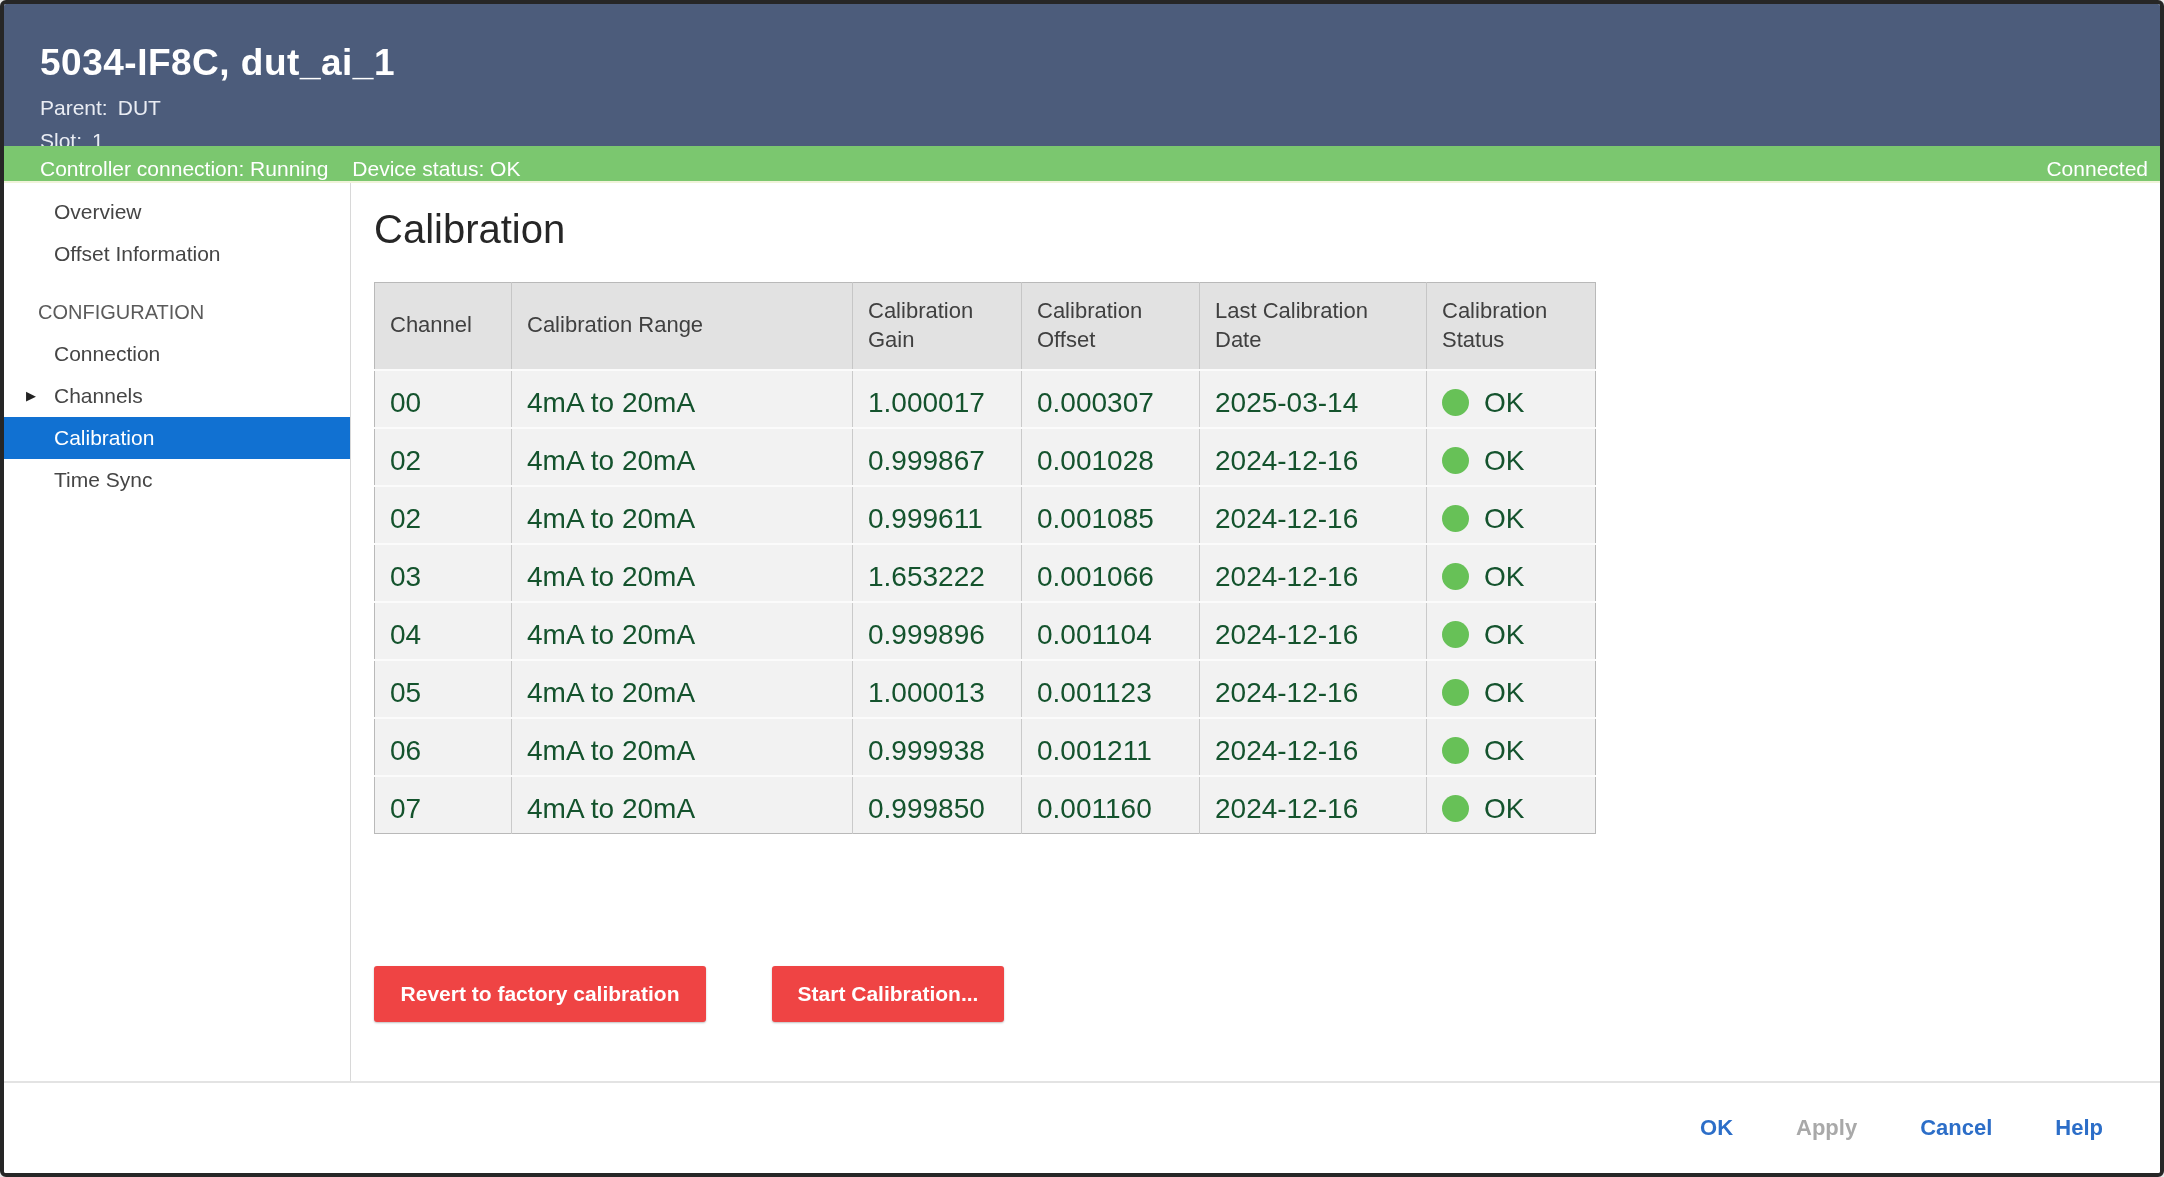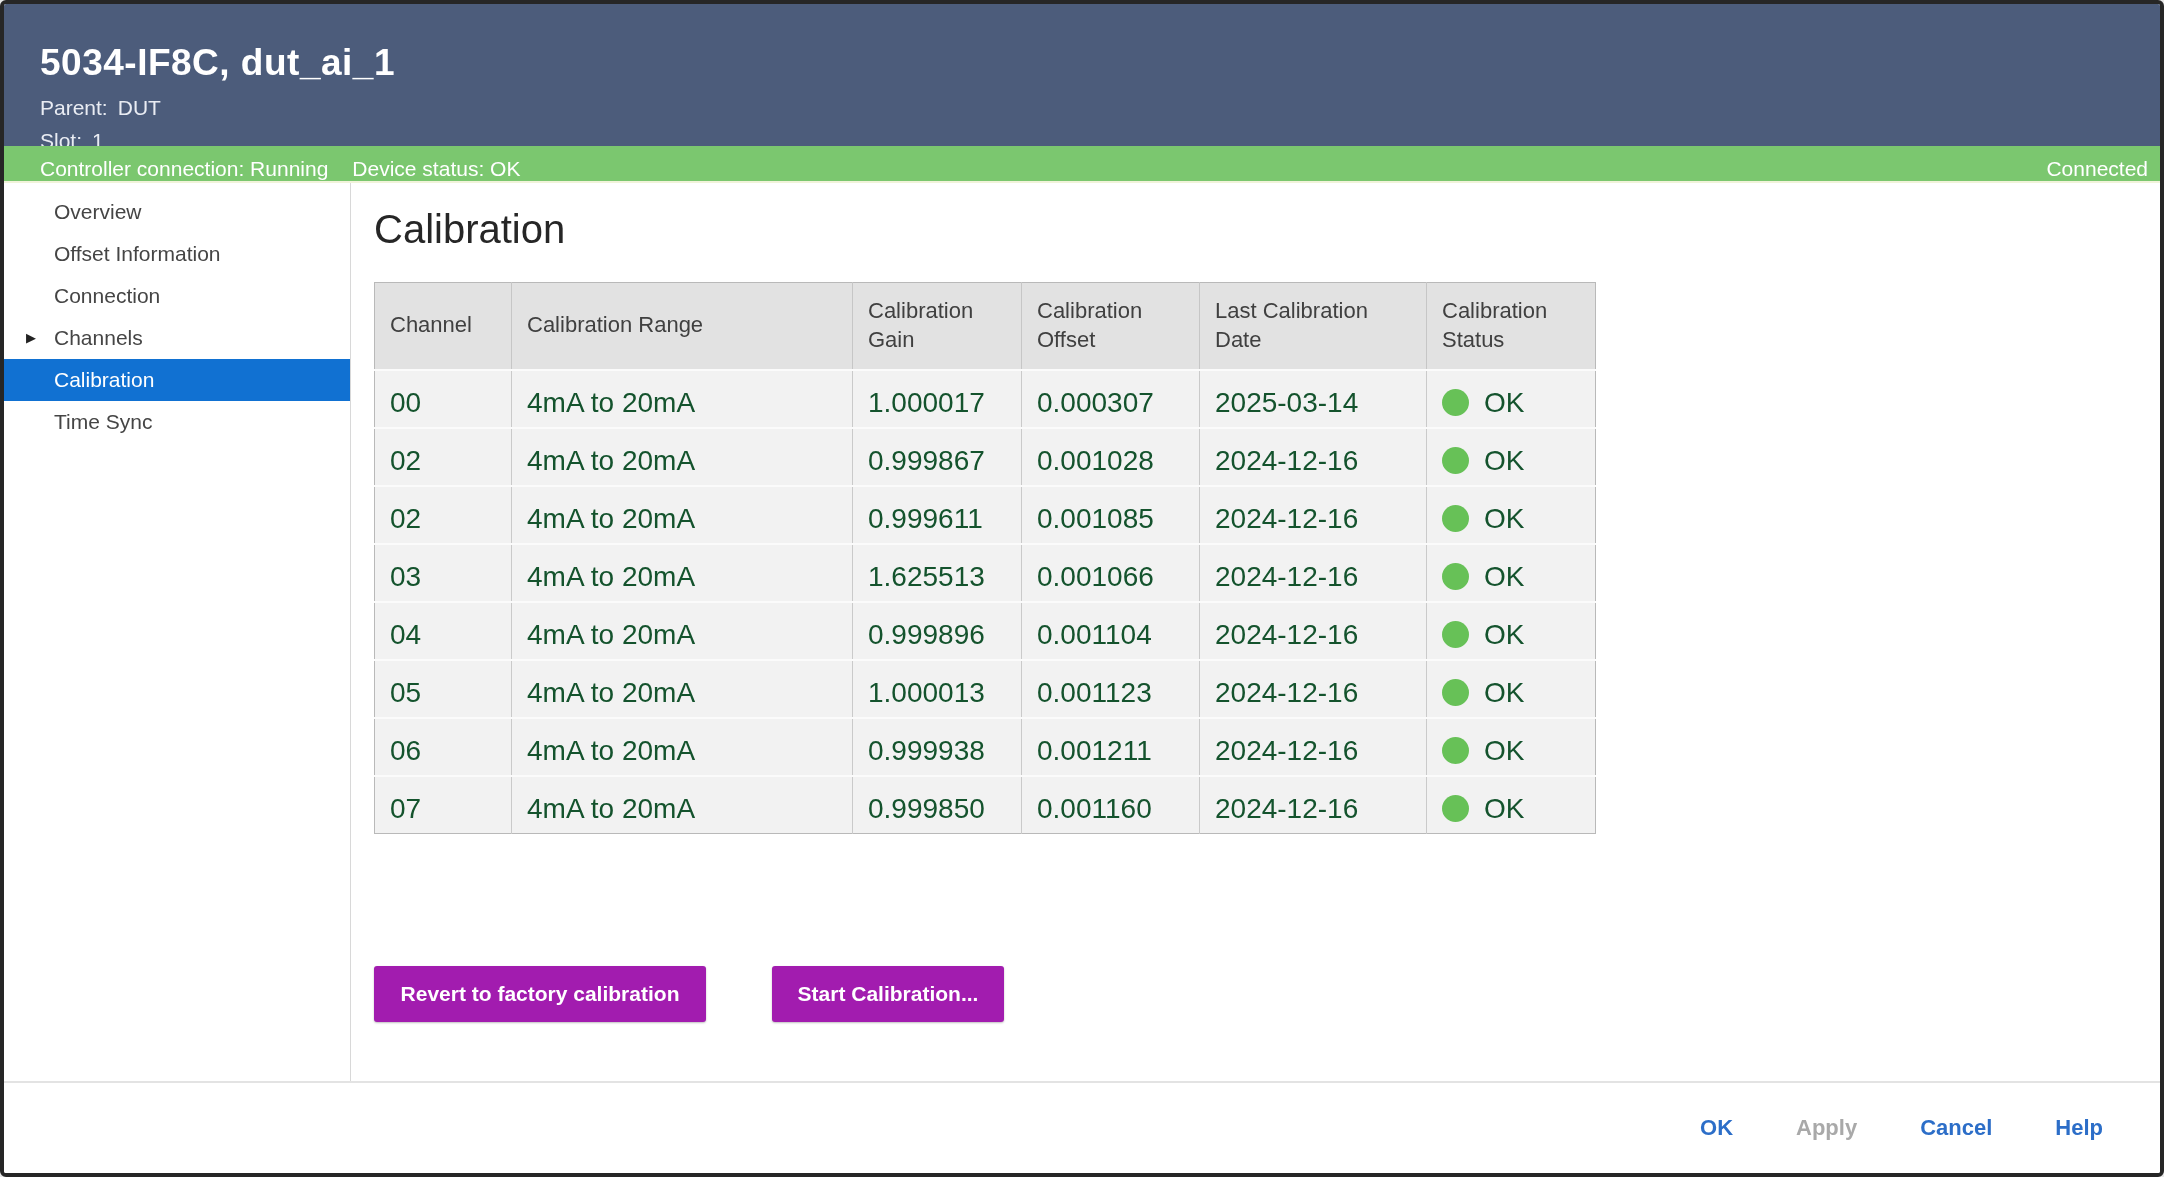--- a/index.html
+++ b/index.html
@@ -37,21 +37,21 @@
     padding:10px 12px 10px 15px;height:87px;box-sizing:border-box;vertical-align:middle;line-height:1.3;
     border-right:1px solid #c6c6c6;}
   table.cal td{font-size:28px;color:#14532d;padding:8px 12px 0 15px;height:58px;box-sizing:border-box;
     vertical-align:middle;border-right:1px solid #cacaca;border-top:2px solid #fbfbfb;background:#f2f2f2;}
   table.cal th:last-child,table.cal td:last-child{border-right:none;}
   .statuscell{display:flex;align-items:center;gap:15px;}
   .dot{width:27px;height:27px;border-radius:50%;background:#67c157;flex:0 0 auto;}
 
   
   .actions{position:absolute;left:23px;top:783px;display:flex;gap:66px;}
-  .btn{background:#a21caf;color:#fff;font-size:21px;font-weight:bold;border:none;border-radius:3px;
+  .btn{background:#ef4444;color:#fff;font-size:21px;font-weight:bold;border:none;border-radius:3px;
     height:56px;display:flex;align-items:center;justify-content:center;cursor:pointer;
     font-family:"Liberation Sans",sans-serif;box-shadow:0 1px 2px rgba(0,0,0,.25);}
   .btn.revert{width:332px;}
   .btn.start{width:232px;}
 
   
   .footer{flex:0 0 auto;height:92px;border-top:2px solid #e3e3e3;display:flex;align-items:center;
     justify-content:flex-end;gap:63px;padding-right:57px;box-sizing:border-box;background:#fff;}
   .flink{font-size:22px;font-weight:bold;color:#2c6ec8;cursor:pointer;}
   .flink.disabled{color:#a9a9a9;cursor:default;}
@@ -81,20 +81,21 @@
     <div class="spacer"></div>
     <span>Connected</span>
   </div>
 
   <div class="bodyrow">
 
     <div class="sidebar">
       <div class="side-item">Overview</div>
       <div class="side-item">Offset Information</div>
 
+      <div class="side-section second">CONFIGURATION</div>
       <div class="side-item">Connection</div>
       <div class="side-item">
         <span class="arrow">▶</span>
         <span>Channels</span>
       </div>
       <div class="side-item selected">Calibration</div>
       <div class="side-item">Time Sync</div>
     </div>
 
     <div class="content">
@@ -155,21 +156,21 @@
             <td>
                 <div class="statuscell">
                   <span class="dot"></span>
                   <span>OK</span>
                 </div>
               </td>
           </tr>
           <tr>
             <td>03</td>
             <td>4mA to 20mA</td>
-            <td>1.625513</td>
+            <td>1.653222</td>
             <td>0.001066</td>
             <td>2024-12-16</td>
             <td>
                 <div class="statuscell">
                   <span class="dot"></span>
                   <span>OK</span>
                 </div>
               </td>
           </tr>
           <tr>

